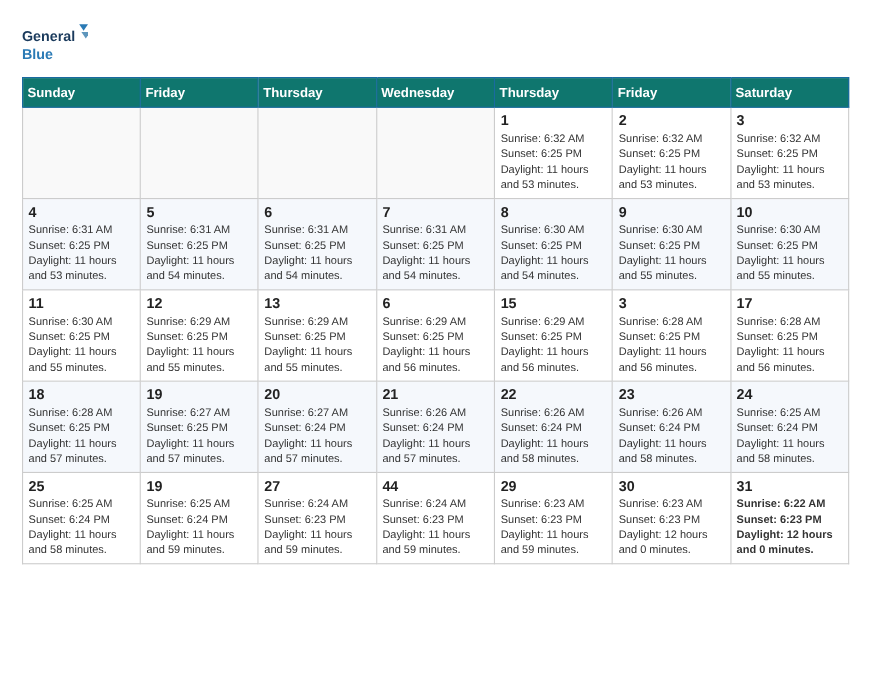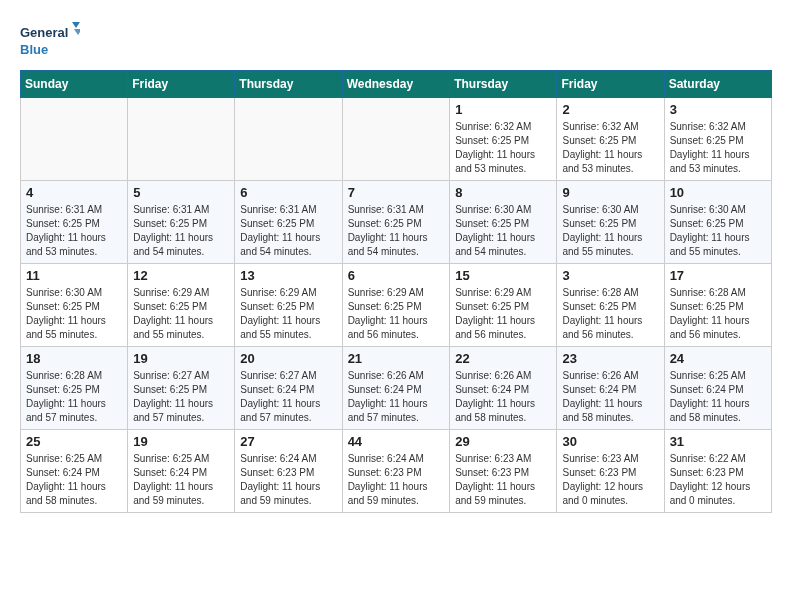--- a/index.html
+++ b/index.html
@@ -323,20 +323,20 @@
         </td>
         <td>
           <div class="day-num">30</div>
           <div class="day-info" style="white-space: pre-line;">Sunrise: 6:23 AM
 Sunset: 6:23 PM
 Daylight: 12 hours
 and 0 minutes.</div>
         </td>
         <td>
           <div class="day-num">31</div>
-          <div class="day-info" style="white-space: pre-line;">Sunrise: 6:22 AM
+          <div class="day-info" style="white-space: pre-line; font-weight: bold;">Sunrise: 6:22 AM
 Sunset: 6:23 PM
 Daylight: 12 hours
 and 0 minutes.</div>
         </td>
       </tr>
     </tbody>
 </table>
 
 </body></html>

